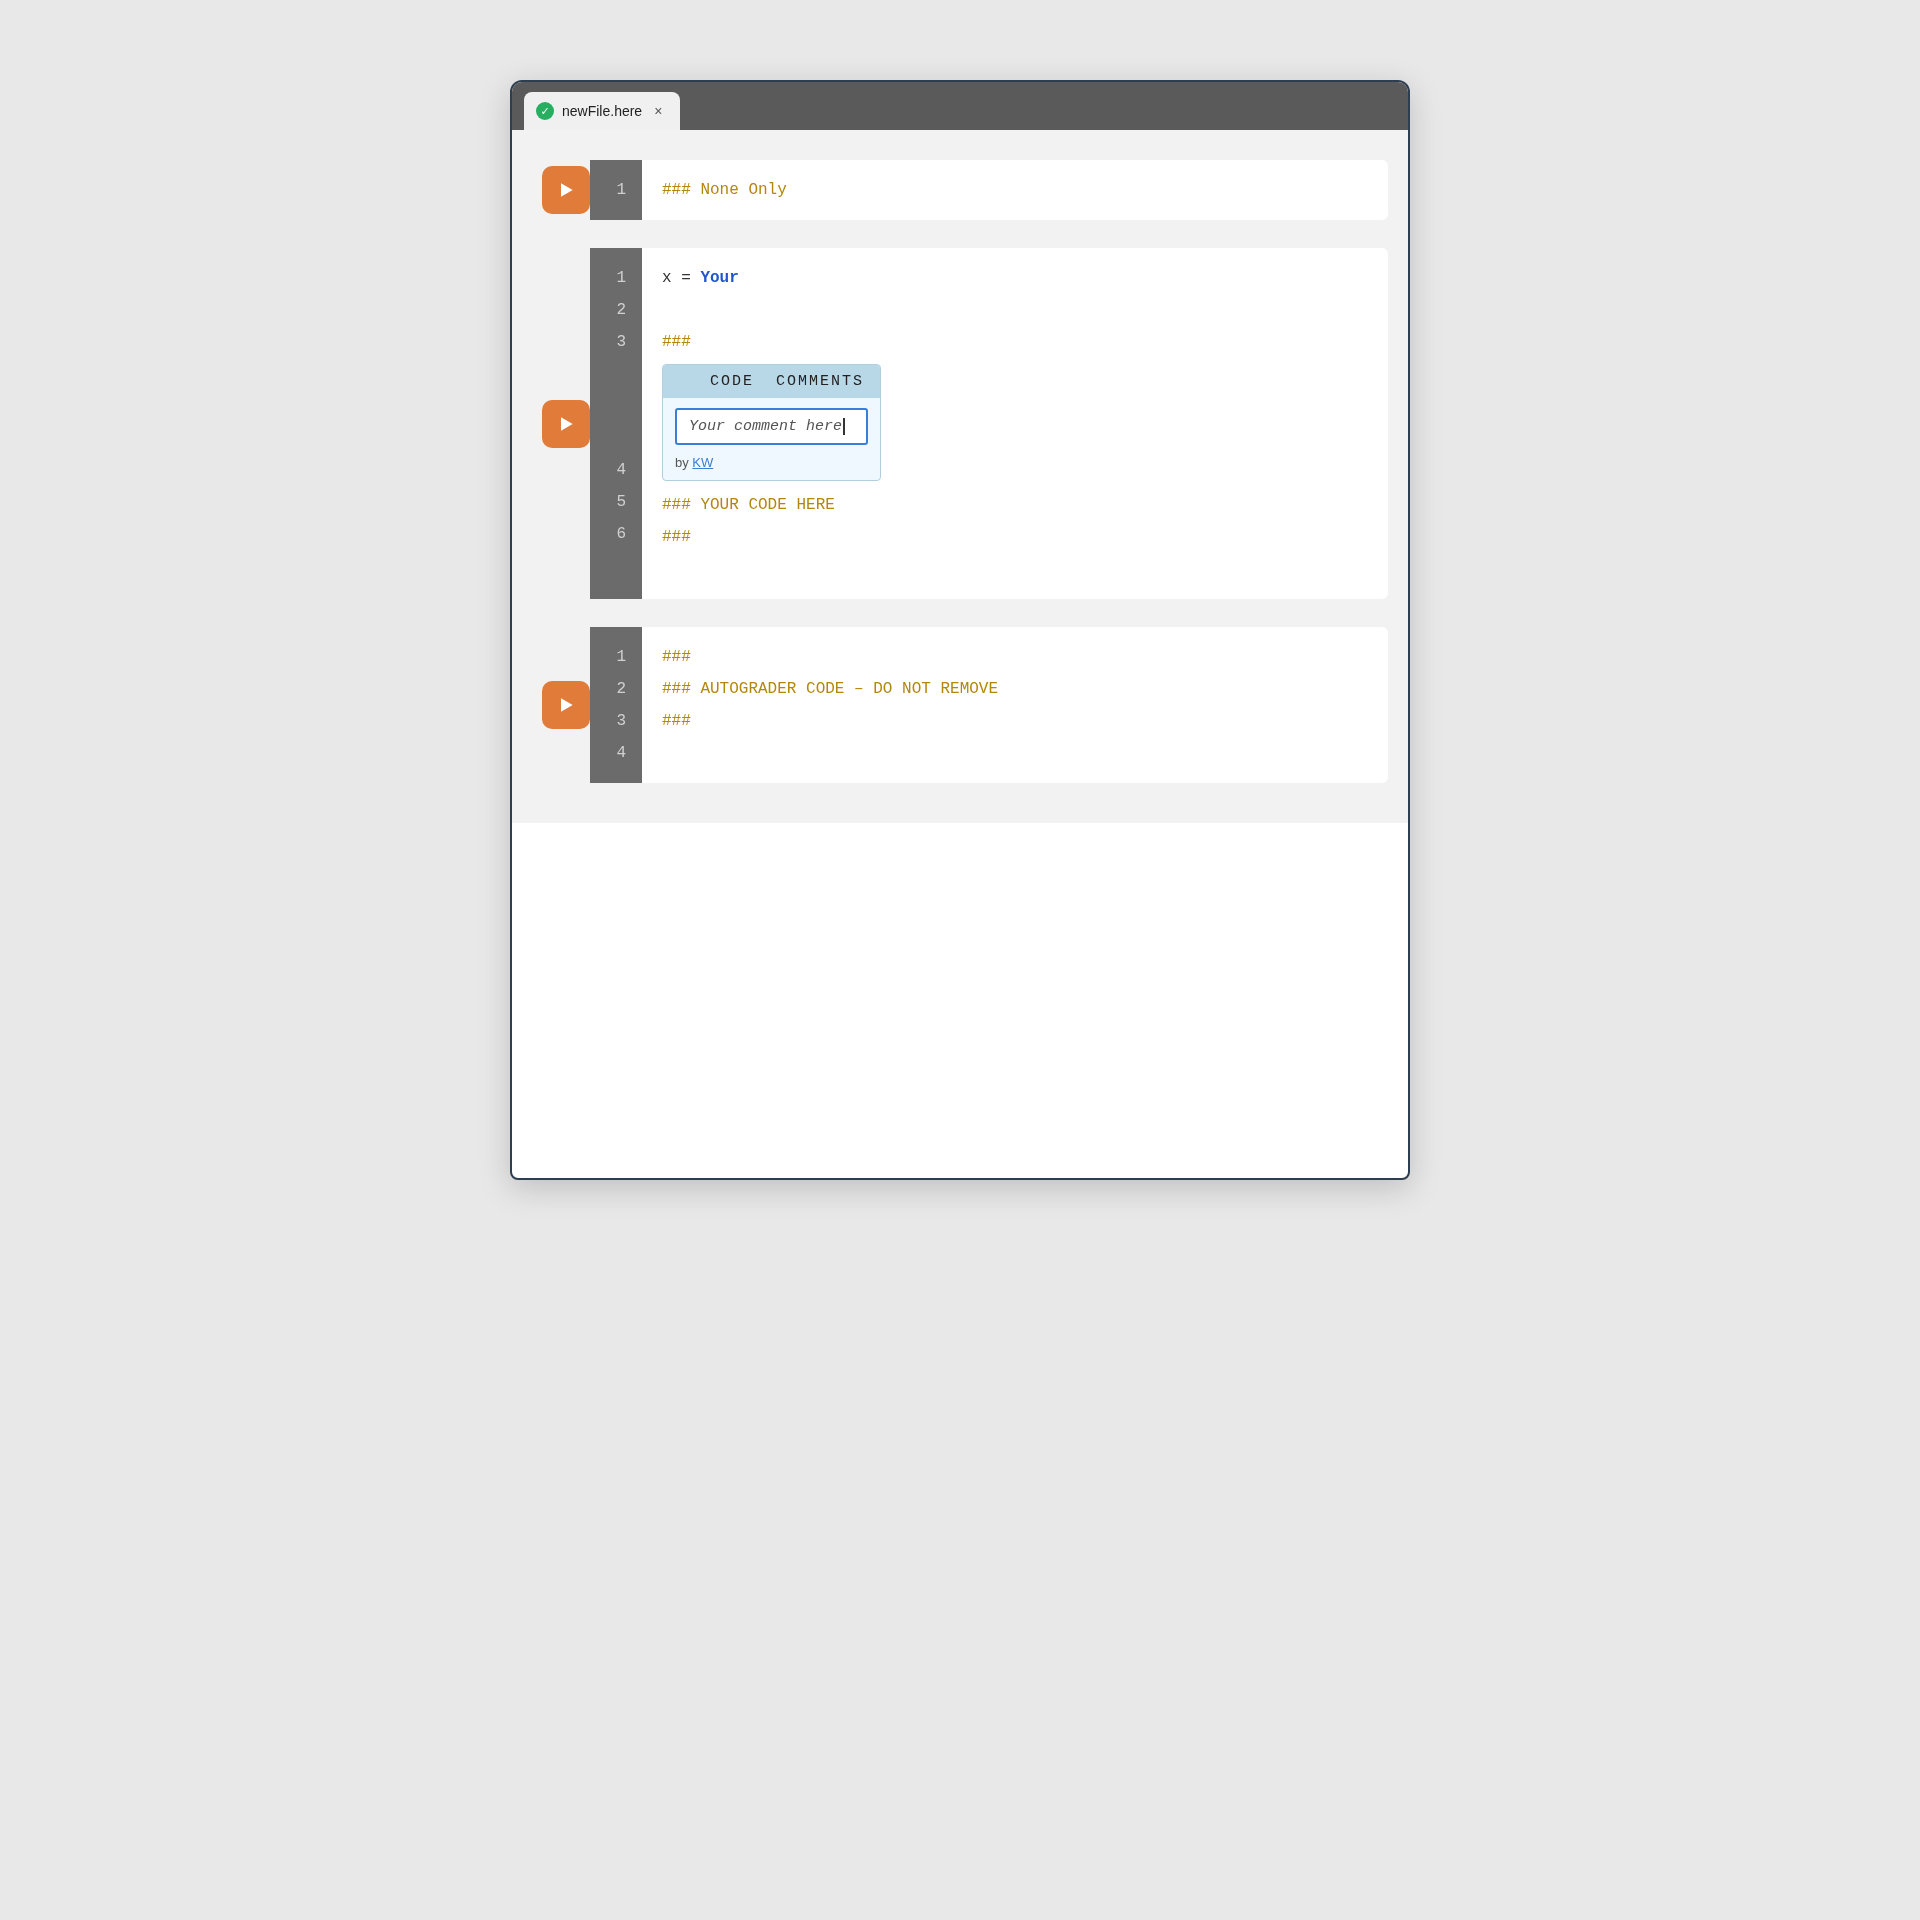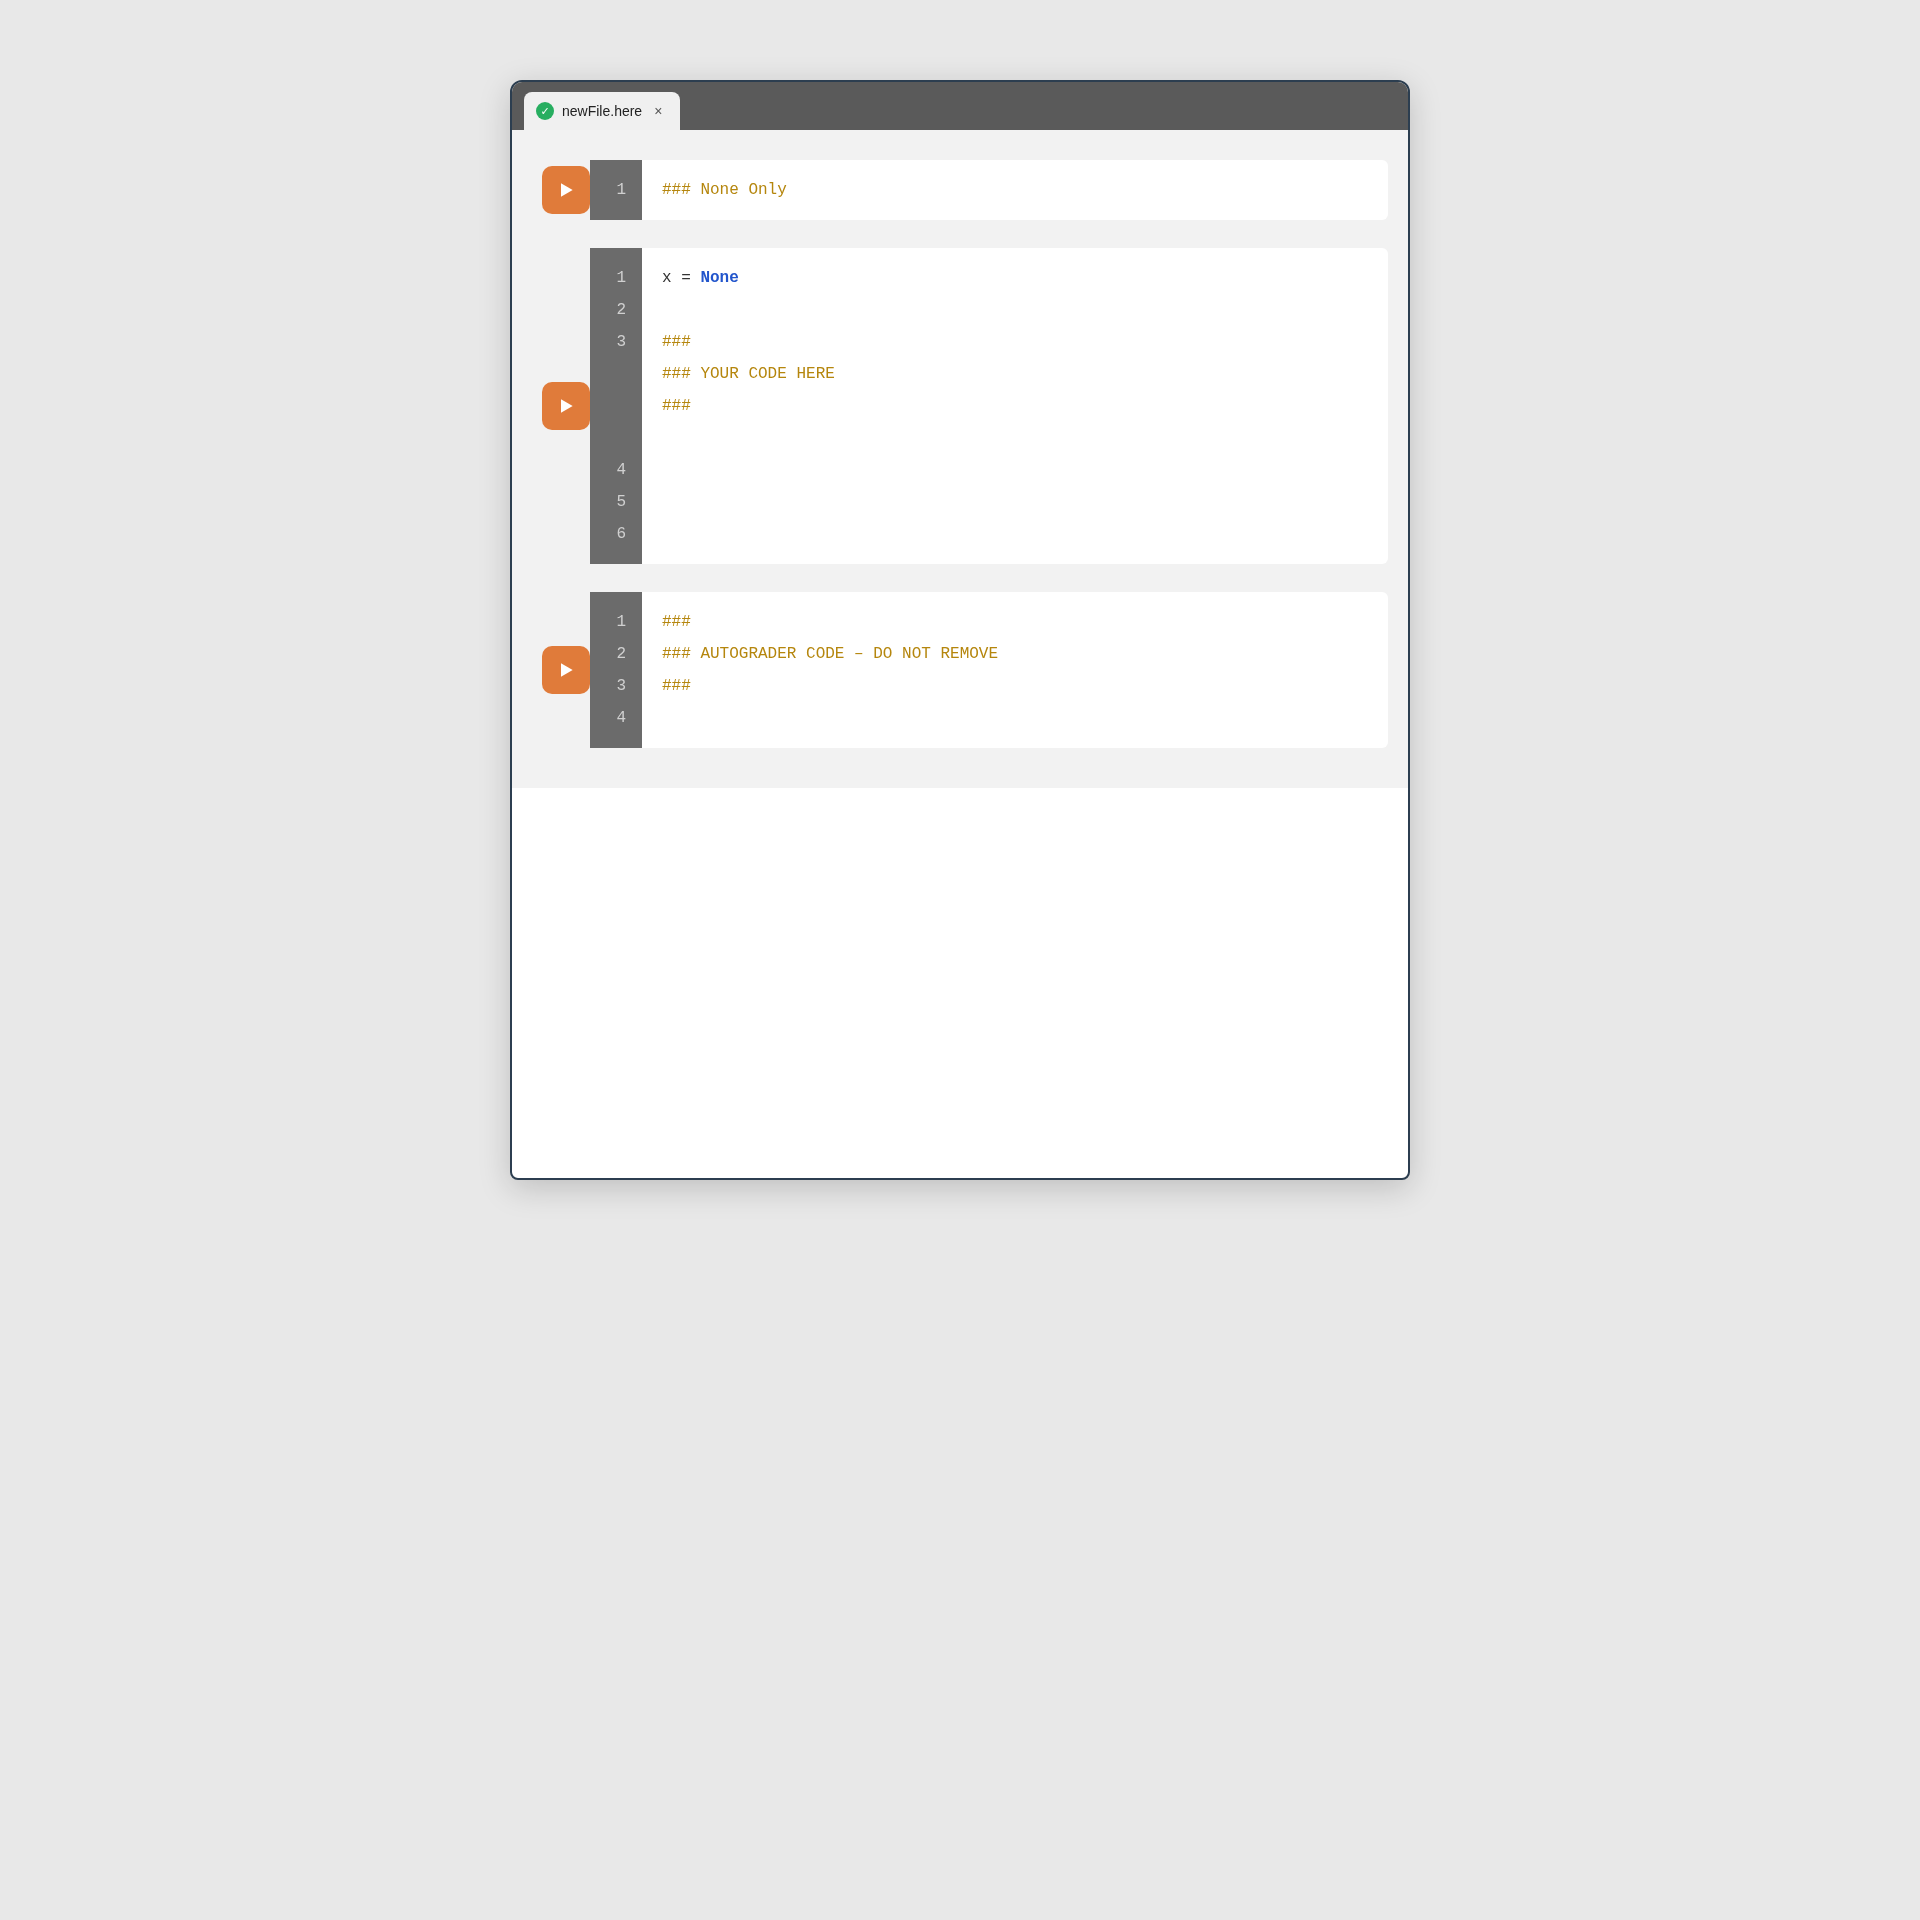--- a/index.html
+++ b/index.html
@@ -249,24 +249,31 @@
             <span class="line-num">2</span>
             <span class="line-num">3</span>
             <span class="line-num" style="line-height:32px;">&nbsp;</span>
             <span class="line-num" style="line-height:32px;">&nbsp;</span>
             <span class="line-num" style="line-height:32px;">&nbsp;</span>
             <span class="line-num">4</span>
             <span class="line-num">5</span>
             <span class="line-num">6</span>
           </div>
           <div class="cell-code-area" style="flex:1;">
-            <div class="code-line color-default">x = <span class="color-keyword">None</span></div>
+            <div class="code-line color-default">x = <span class="color-keyword">Your</span></div>
             <div class="code-line">&nbsp;</div>
             <div class="code-line color-comment">###</div>
 
+            <div class="comment-box-wrapper">
+              <div class="comment-box-header">CODE&nbsp;&nbsp;COMMENTS</div>
+              <div class="comment-input-area">Your comment here<span style="border-left:2px solid #333; margin-left:1px;">&nbsp;</span></div>
+              <div class="comment-by">
+                by <a href="#">KW</a>
+              </div>
+            </div>
 
             <div class="code-line color-comment">### YOUR CODE HERE</div>
             <div class="code-line color-comment">###</div>
             <div class="code-line">&nbsp;</div>
           </div>
         </div>
       </div>
     </div>
 
     <div class="cell-row cell3">

